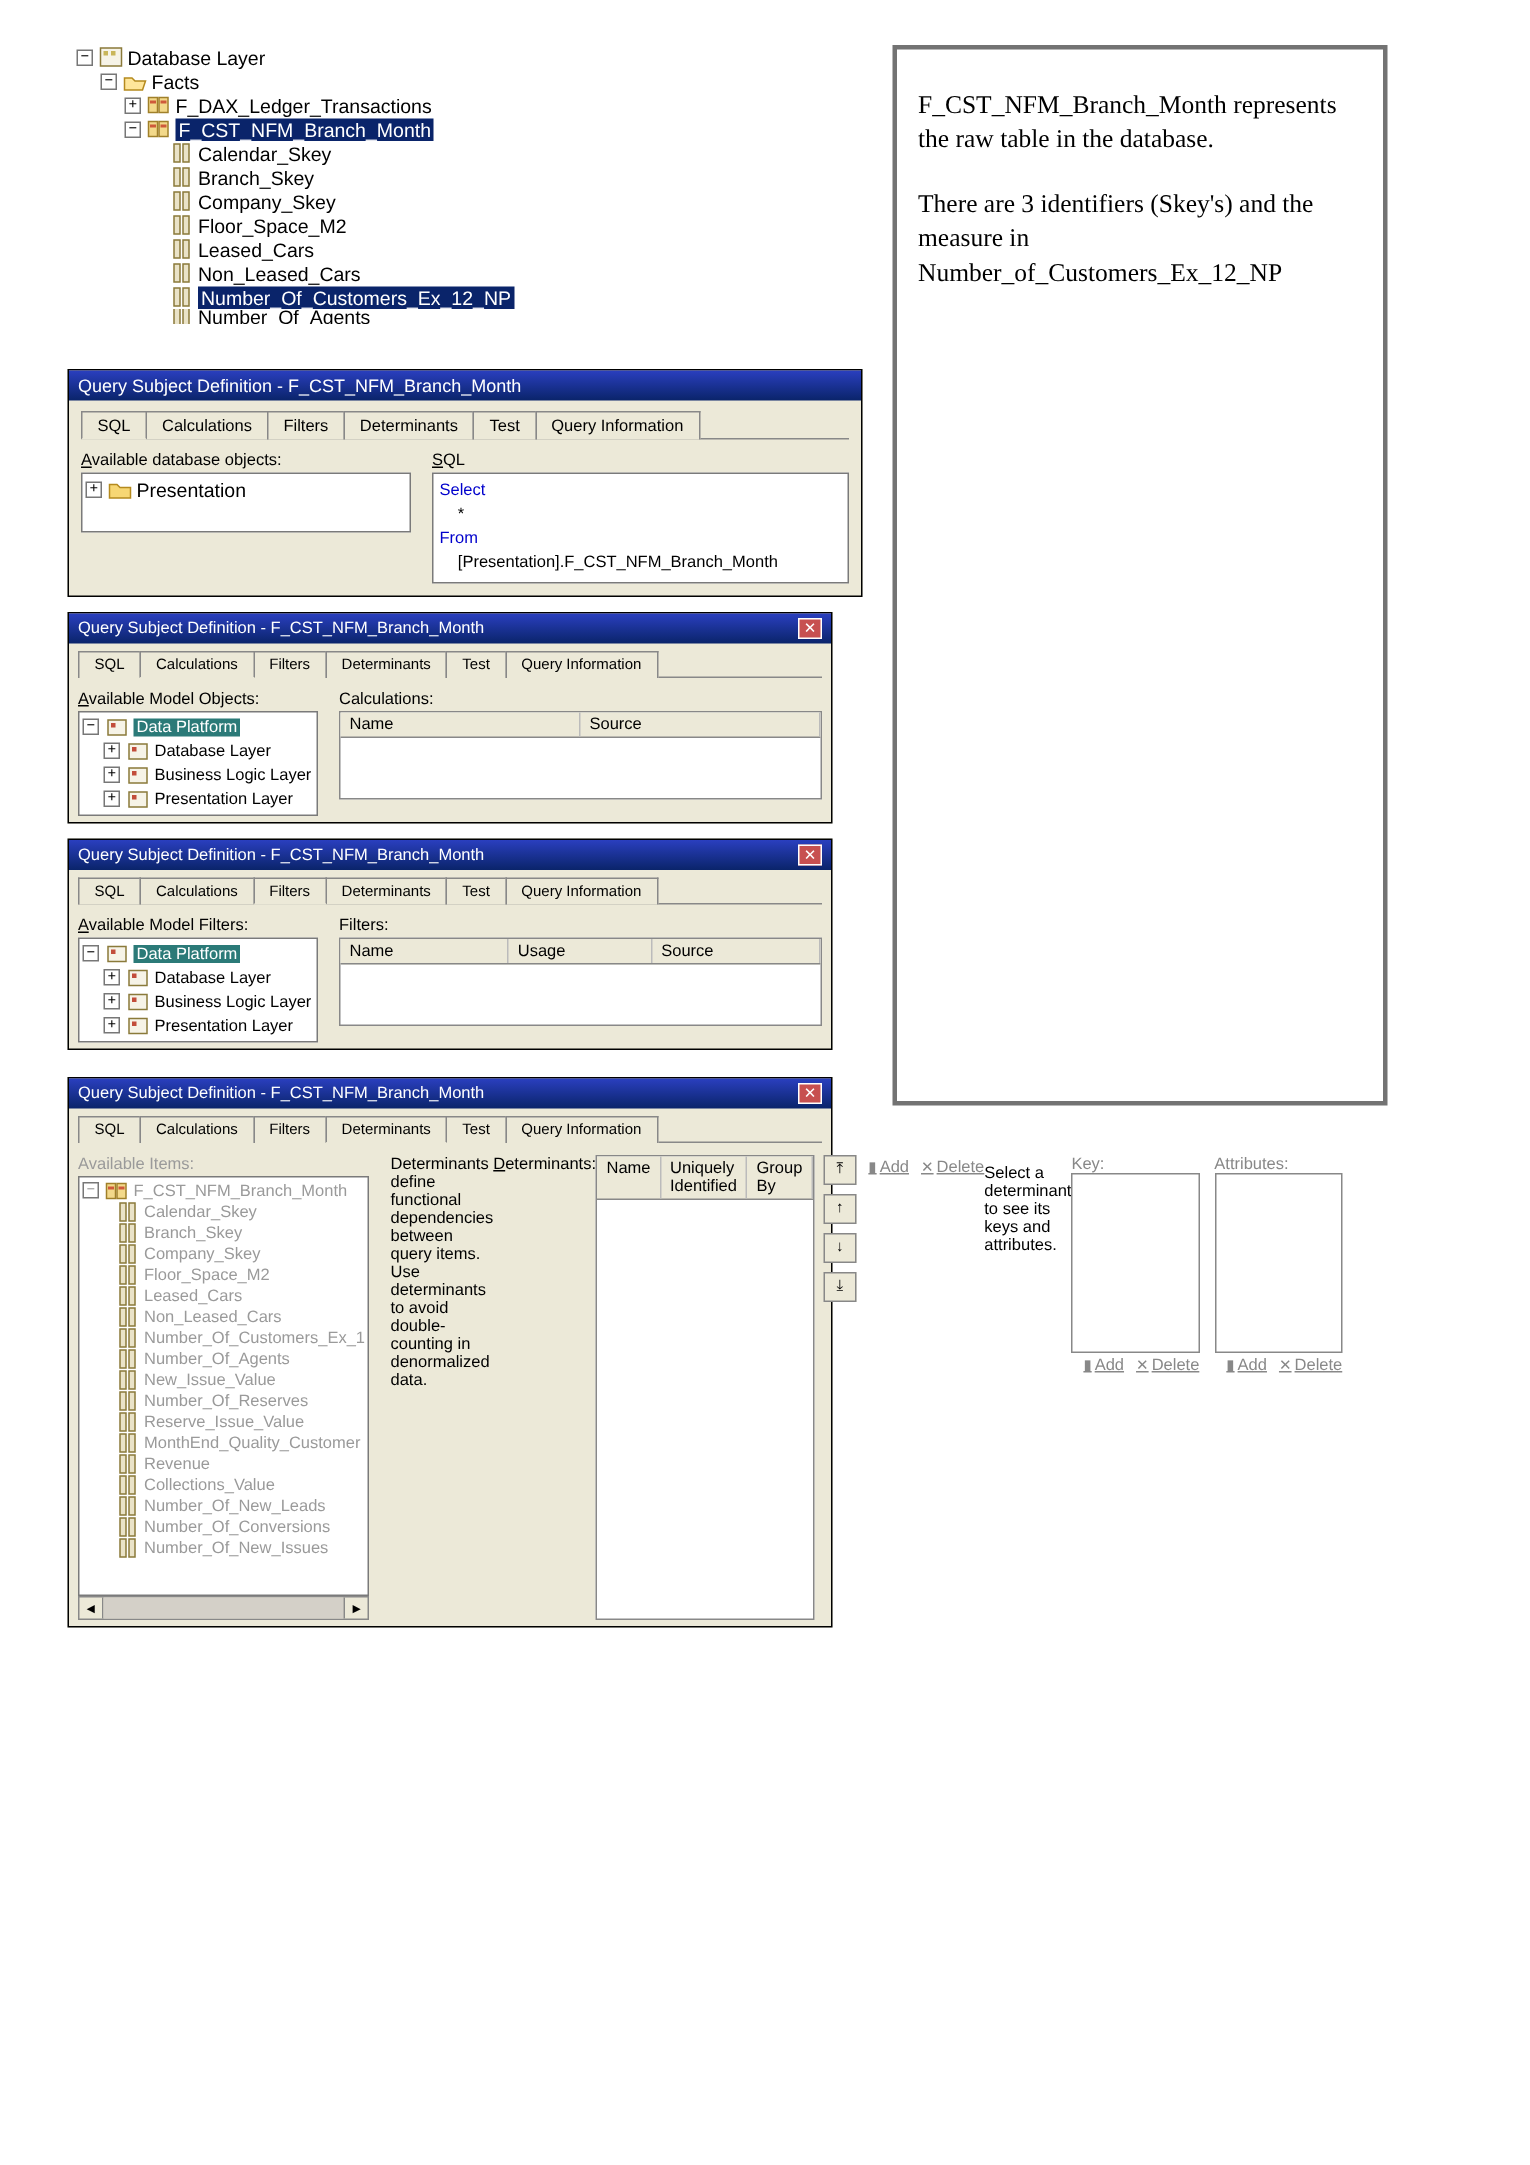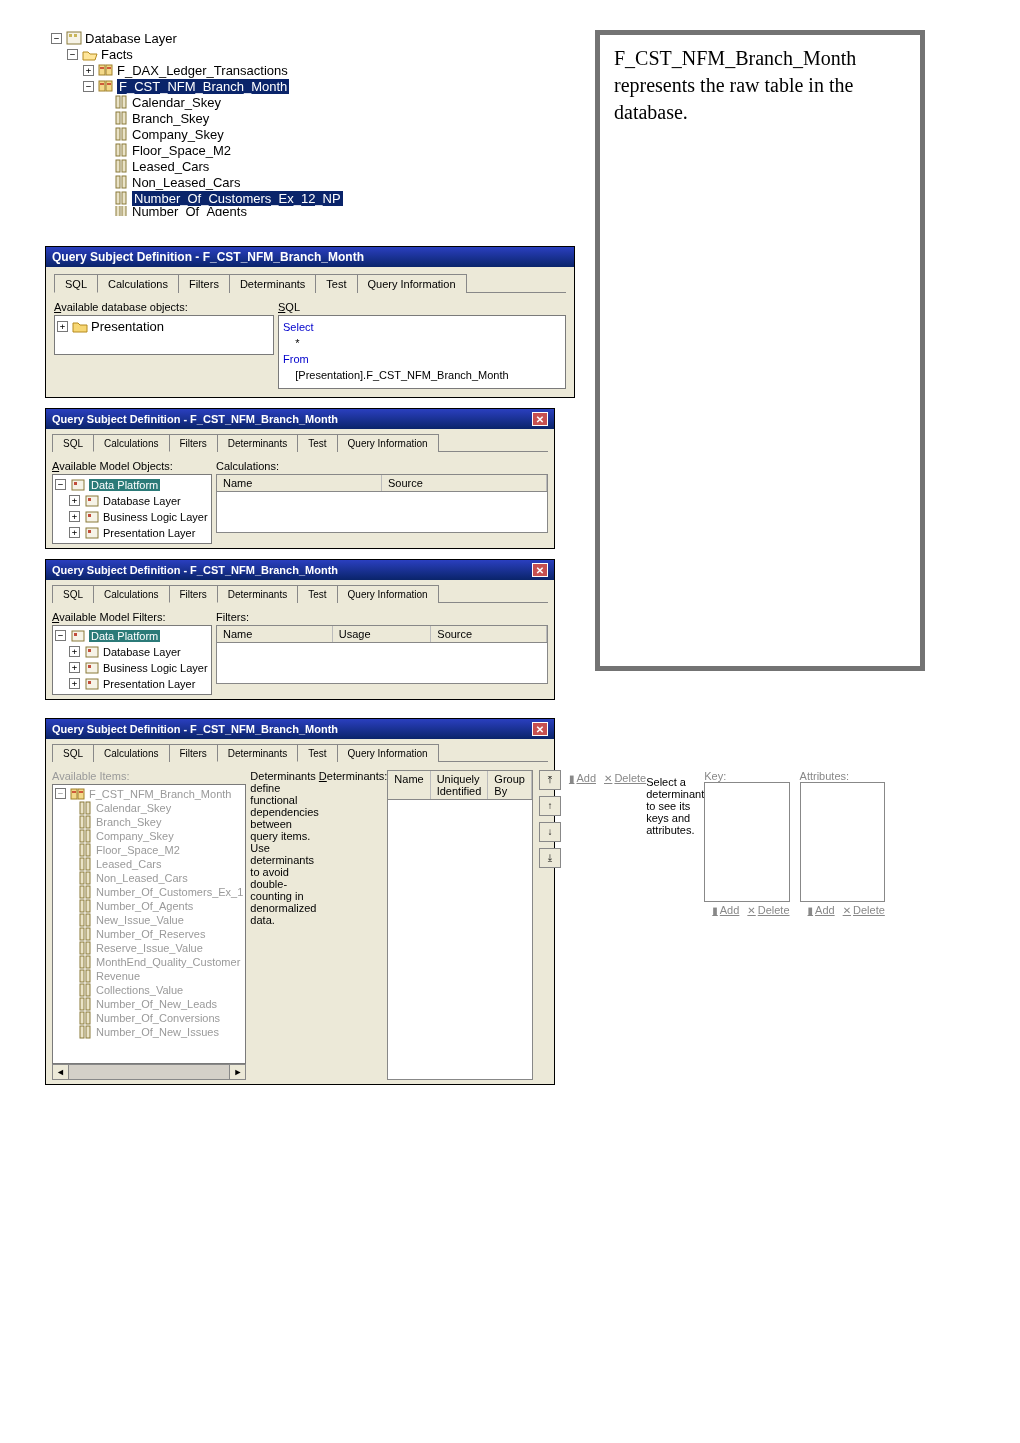--- a/index.html
+++ b/index.html
@@ -1,42 +1,42 @@
 <!DOCTYPE html>
 <html><head>
 <meta charset="utf-8">
 <style>
   * { box-sizing: border-box; margin: 0; padding: 0; }
   html, body { width: 1020px; background: #fff; font-family: "Times New Roman", Times, serif; }
   body { padding: 30px 40px 30px 45px; display: flex; gap: 20px; align-items: flex-start; }
 
   .left-col { width: 530px; }
-  .right-col { width: 330px; border: 5px solid #737373; padding: 10px 14px 520px 14px; font-size: 20px; line-height: 1.35; }
+  .right-col { width: 330px; border: 3px solid #737373; padding: 26px 14px 520px 14px; font-size: 17px; line-height: 1.35; }
 
   .title { font-size: 21px; text-decoration: underline; margin-bottom: 20px; }
 
   
   .tree { font-family: "Segoe UI", Tahoma, Arial, sans-serif; font-size: 13px; color: #000; }
   .tree .row { display: flex; align-items: center; height: 16px; white-space: nowrap; position: relative; }
   .tree .exp { width: 11px; height: 11px; border: 1px solid #777; font-size: 9px; line-height: 9px; text-align: center; margin-right: 4px; background: #fff; font-family: monospace; cursor: default; }
   .icon { display: inline-flex; width: 16px; height: 14px; align-items: center; justify-content: center; margin-right: 3px; }
   .sel { background: #0a246a; color: #fff; padding: 0 2px; }
   .sel-teal { background: #2b7a78; color: #fff; padding: 0 2px; }
 
   
   .dlg { margin-top: 30px; border: 1px solid #000; background: #ece9d8; font-family: Tahoma, "Segoe UI", Arial, sans-serif; }
-  .dlg .titlebar { background: linear-gradient(#2a3fbf, #0a246a); color: #fff; font-size: 12px; font-weight: bold; padding: 3px 6px; display: flex; justify-content: space-between; align-items: center; }
+  .dlg .titlebar { background: linear-gradient(#2a3fbf, #0a246a); color: #fff; font-size: 12px; font-weight: normal; padding: 3px 6px; display: flex; justify-content: space-between; align-items: center; }
   .dlg .close { width: 16px; height: 14px; background: #c75050; color: #fff; font-size: 10px; text-align: center; line-height: 14px; border: 1px solid #fff; font-family: Arial; }
   .dlg .body { padding: 6px 8px 8px 8px; }
 
   .tabs { display: flex; font-size: 11px; border-bottom: 1px solid #888; margin-bottom: 8px; }
   .tab { padding: 3px 10px 2px 10px; border: 1px solid #888; border-bottom: none; background: #ece9d8; margin-right: -1px; position: relative; top: 1px; }
   .tab.active { background: #ece9d8; border-bottom: 1px solid #ece9d8; z-index: 2; }
 
-  .panel-flex { display: flex; gap: 4px; }
+  .panel-flex { display: flex; gap: 14px; }
   .col-label { font-size: 11px; margin-bottom: 2px; }
   .mnem { text-decoration: underline; }
   .listbox { background: #fff; border: 1px solid #7a7a7a; font-size: 11px; padding: 2px; min-height: 40px; }
   .sqlbox { background: #fff; border: 1px solid #7a7a7a; font-size: 11px; padding: 4px; min-height: 50px; line-height: 1.45; }
   .kw { color: #0000cc; }
 
   .grid { border: 1px solid #888; background: #fff; font-size: 11px; }
   .grid .hdr { display: flex; background: #ece9d8; border-bottom: 1px solid #888; }
   .grid .hdr div { padding: 2px 6px; border-right: 1px solid #bbb; }
   .grid .gbody { height: 40px; }
@@ -603,13 +603,14 @@
           </div>
         </div>
       </div>
     </div>
   </div>
 
 </div>
 
 <div class="right-col">
   <p class="para">F_CST_NFM_Branch_Month represents the raw table in the database.</p>
+  <p class="para"><span>There are 3 identifiers (Skey's) and the measure in</span> <span>Number_of_Customers_Ex_12_NP</span></p>
 </div>
 
 </body></html>

